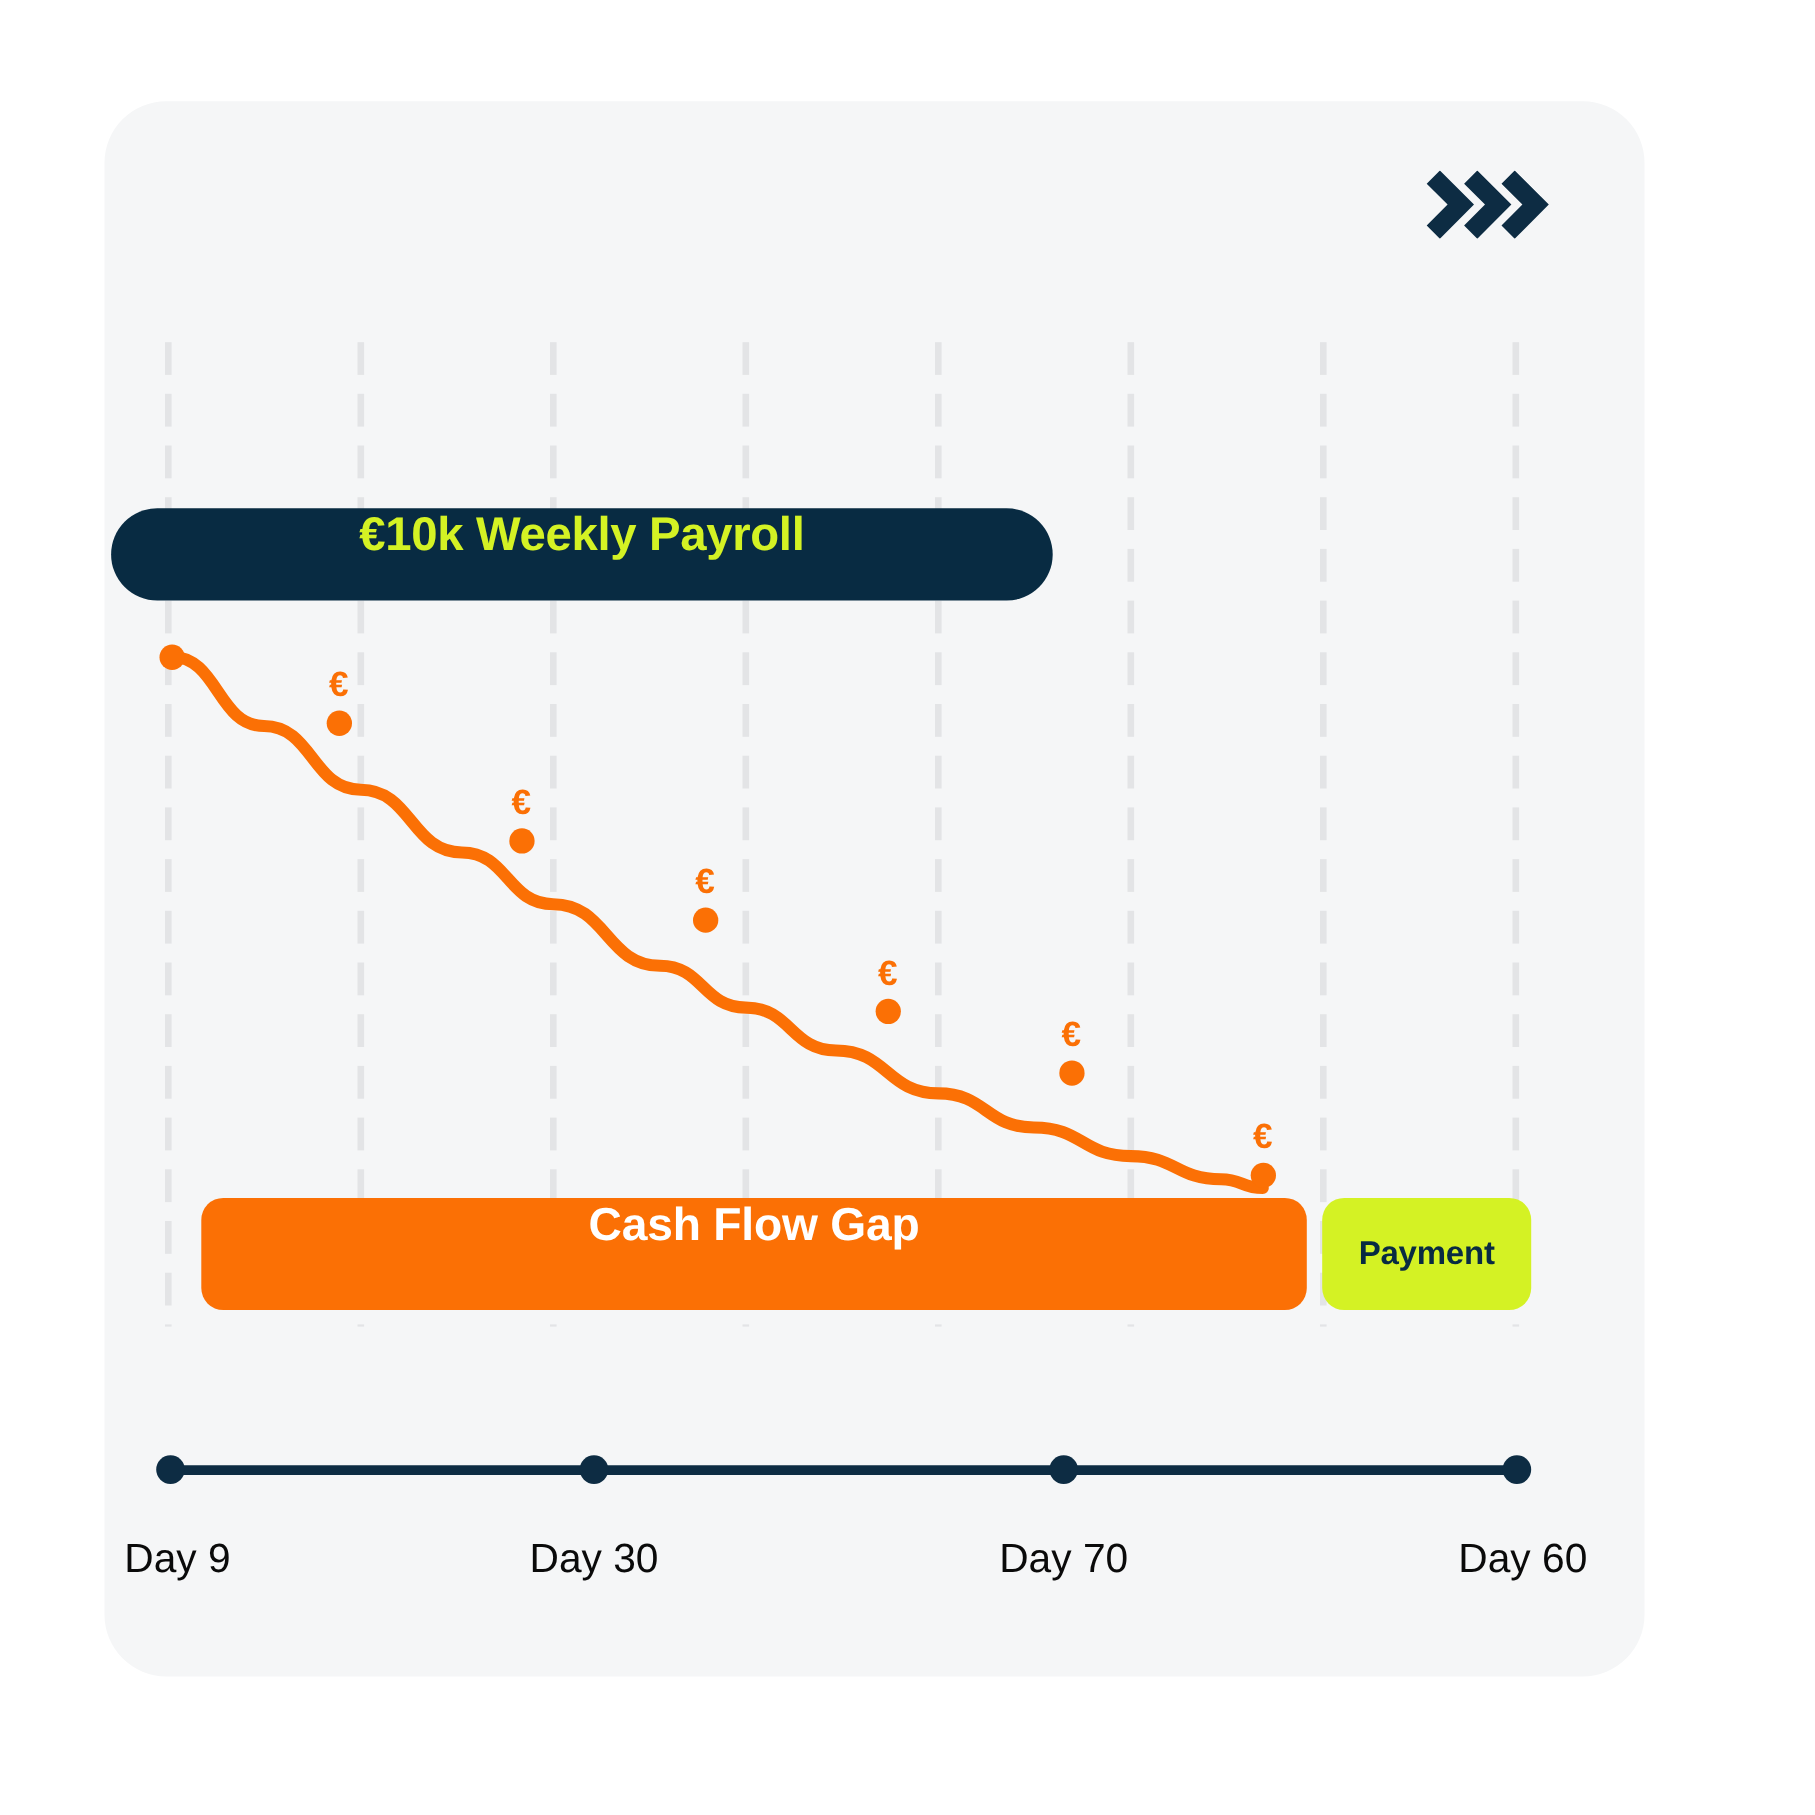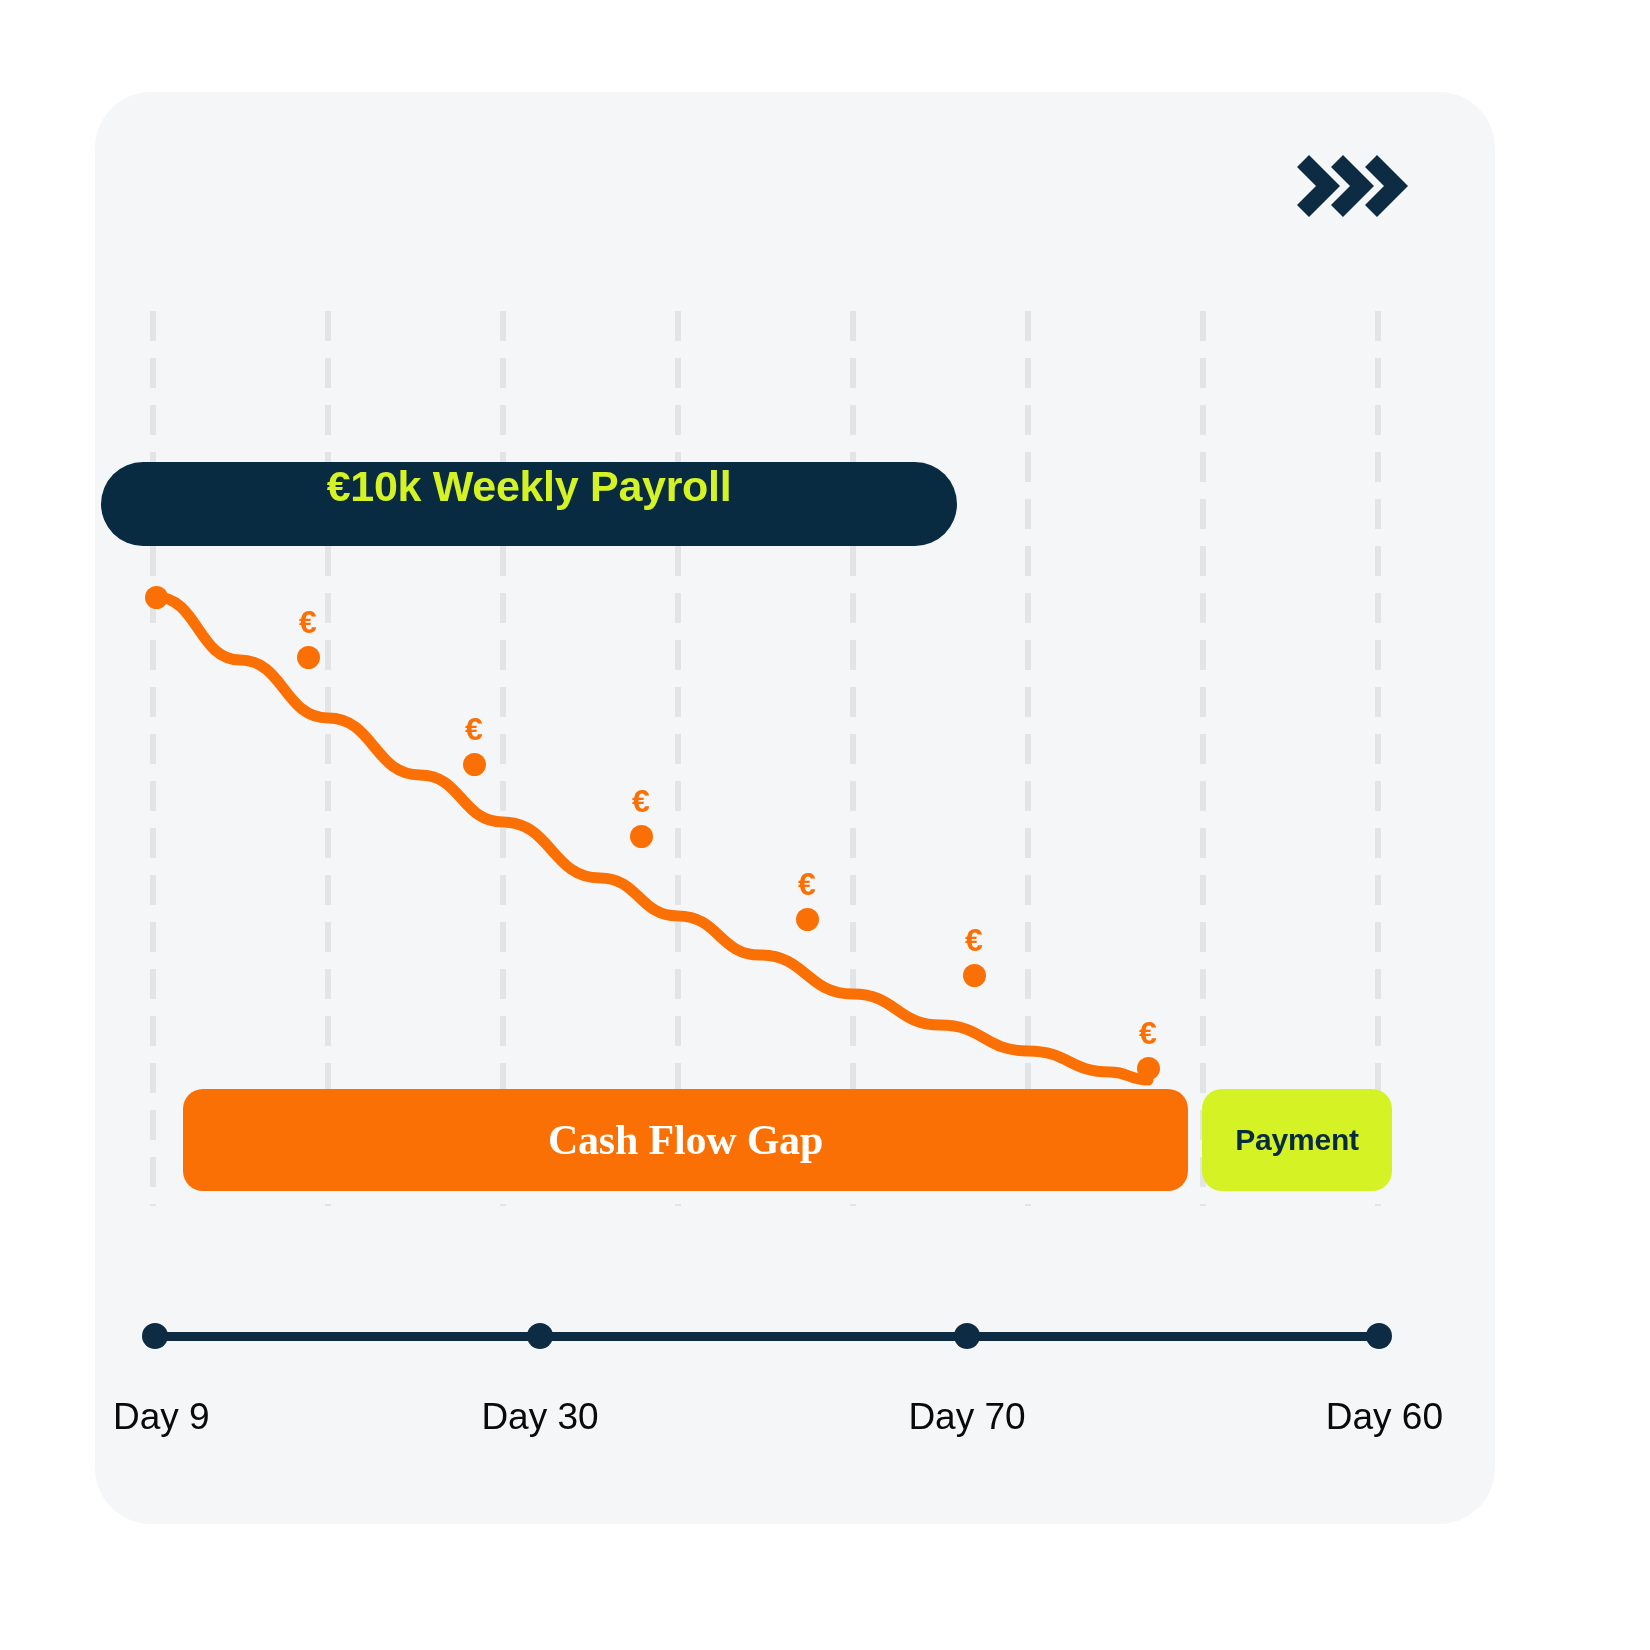--- a/index.html
+++ b/index.html
@@ -78,21 +78,21 @@
     transform: translate(-50%, -100%);
     line-height: 1;
   }
   
   #cashflow-gap-bar {
     position: absolute;
     left: 183px; top: 1089px;
     width: 1005px; height: 102px;
     background: #fb7005;
     border-radius: 20px;
-    display: flex; align-items: center; justify-content: center; font-family: Liberation Serif, serif;
+    display: flex; justify-content: center;
   }
   #cashflow-gap-bar .label {
     color: #ffffff;
     font-size: 42px;
     font-weight: bold;
     letter-spacing: -0.2px;
   }
   #payment-badge {
     position: absolute;
     left: 1202px; top: 1089px;

